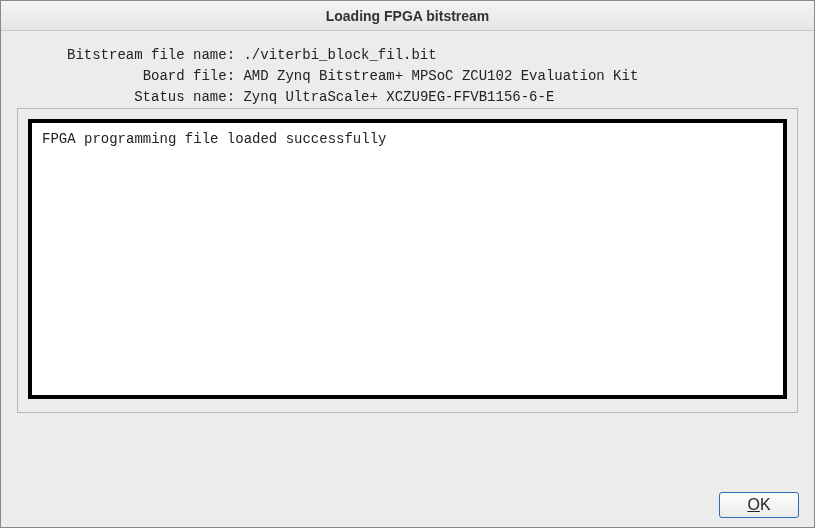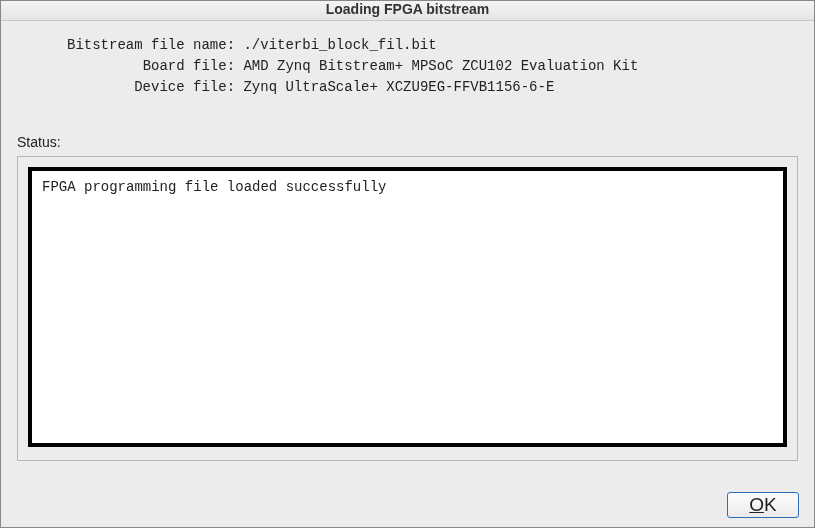--- a/index.html
+++ b/index.html
@@ -11,24 +11,25 @@
       width: 815px;
       height: 528px;
       background: #ececec;
       font-family: sans-serif;
       font-size: 13px;
       color: #222;
       border: 1px solid #888;
       overflow: hidden;
     }
     .titlebar {
-      height: 20px;
+      height: 30px;
       background: linear-gradient(#f4f4f4, #e5e5e5);
       border-bottom: 1px solid #c8c8c8;
       display: flex;
+      align-items: center;
       justify-content: center;
       font-weight: bold;
       font-size: 14px;
       color: #333;
     }
     .content {
       padding: 10px 16px 10px 16px;
     }
     .info-block {
       font-family: "Courier New", monospace;
@@ -61,47 +62,46 @@
       resize: none;
       outline: none;
       overflow: auto;
     }
     .button-bar {
       position: absolute;
       bottom: 10px;
       right: 16px;
     }
     .ok-button {
-      width: 72px;
+      width: 80px;
       height: 26px;
       border: 1px solid #2a6fb7;
       border-radius: 3px;
       background: linear-gradient(#fdfdfd, #ebebeb);
-      font-size: 19px;
+      font-size: 16px;
       color: #222;
       cursor: pointer;
       text-align: center;
     }
     .ok-button .underline {
       text-decoration: underline;
     }
   </style>
 </head>
 <body>
 
 <div class="titlebar">
   <span>Loading FPGA bitstream</span>
 </div>
 
 <div class="content">
   <div class="info-block"><span>Bitstream file name:</span> <span>./viterbi_block_fil.bit</span>
          <span>Board file:</span> <span>AMD Zynq Bitstream+ MPSoC ZCU102 Evaluation Kit</span>
-        <span>Device file:</span> <span>Zynq UltraScale+ XCZU9EG-FFVB1156-6-E</span></div>
+        <span>Status name:</span> <span>Zynq UltraScale+ XCZU9EG-FFVB1156-6-E</span></div>
 
-  <div class="status-label">Status:</div>
   <div class="status-frame">
     <textarea class="status-textarea" readonly="" style="">FPGA programming file loaded successfully</textarea>
   </div>
 </div>
 
 <div class="button-bar">
   <button class="ok-button"><span class="underline">O</span><span>K</span></button>
 </div>
 
 </body></html>

